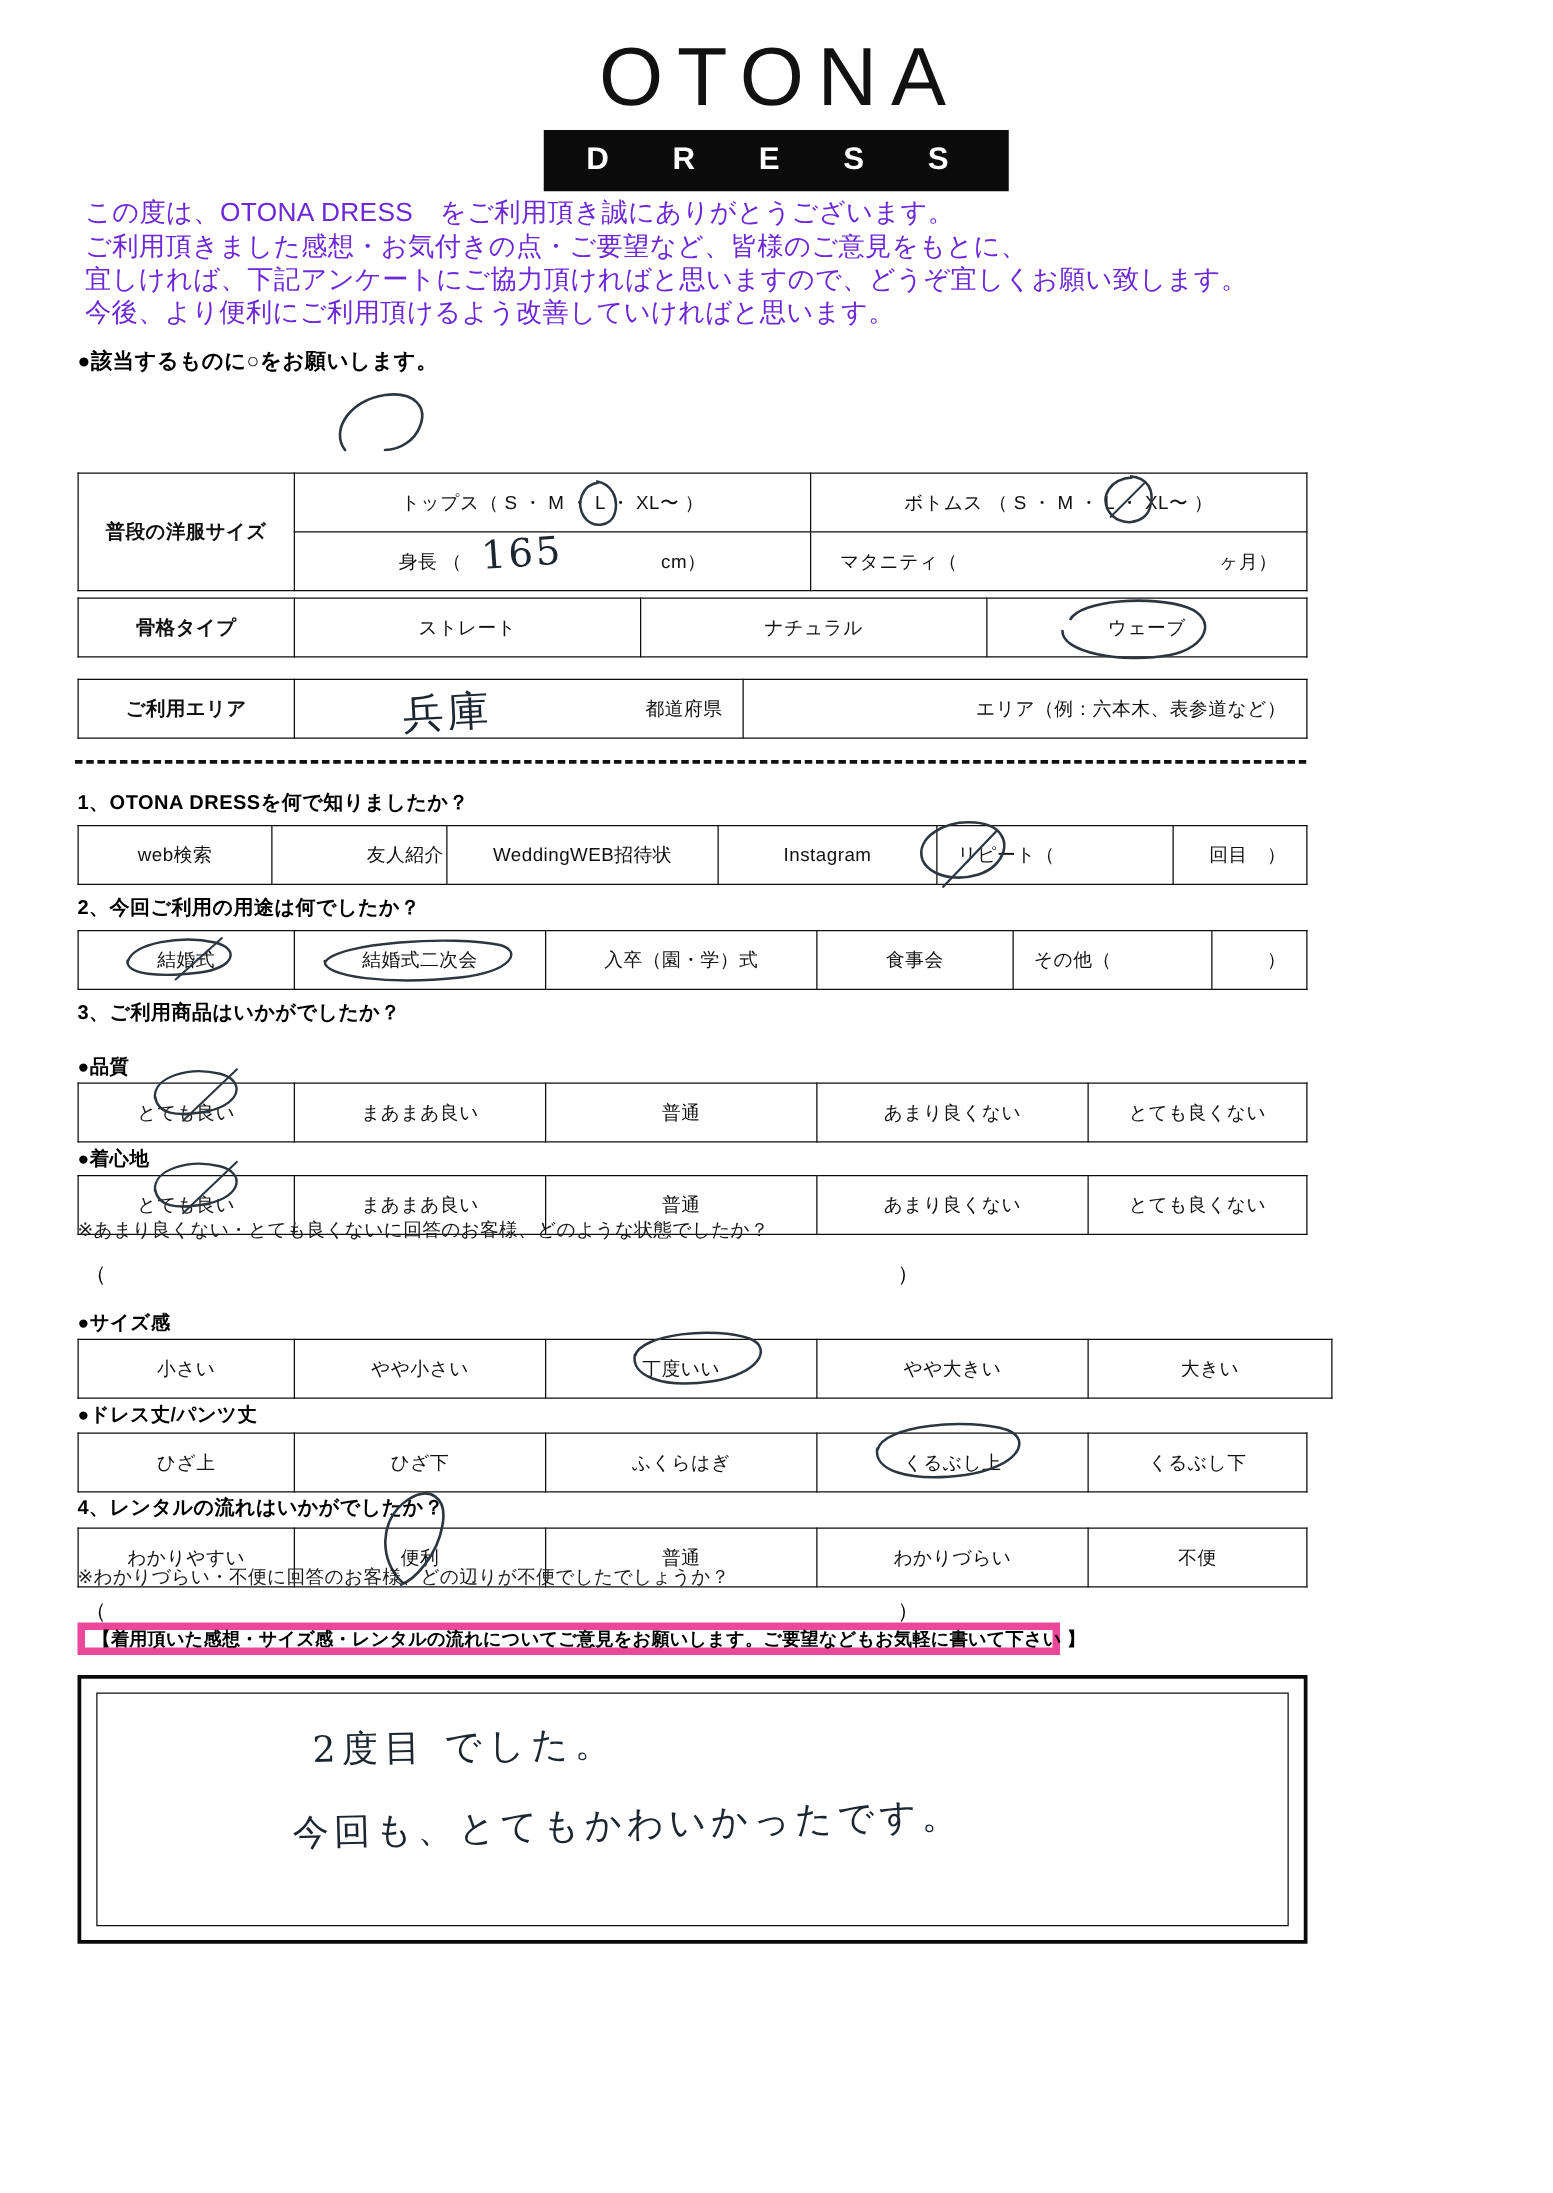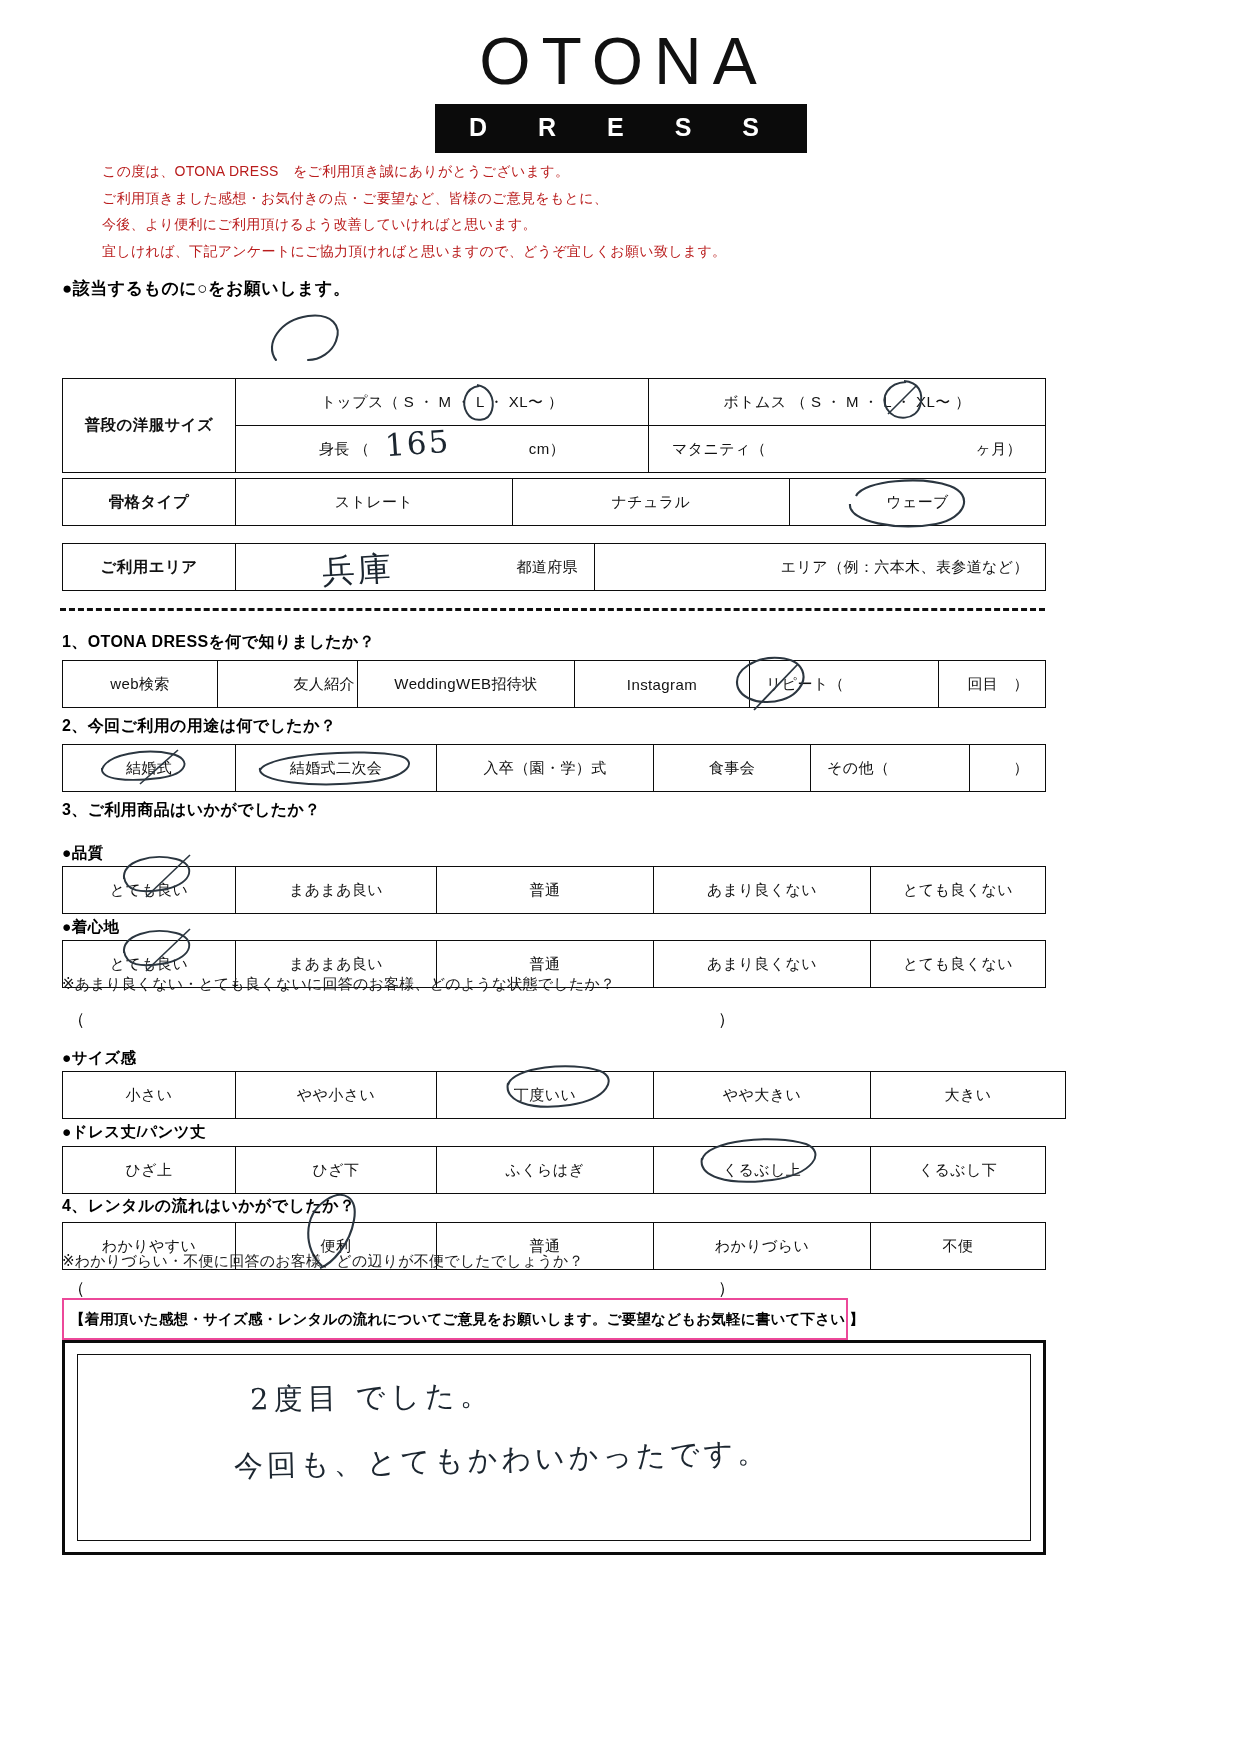--- a/index.html
+++ b/index.html
@@ -21,21 +21,21 @@
     color:#111; line-height:1.0; padding-left:5px;
   }
   .logo-bar {
     display:inline-block; background:#0b0b0b; color:#fff;
     margin-top:10px; padding:9px 26px 11px 34px;
     font-size:25px; letter-spacing:22px; font-weight:700;
   }
 
   
   .intro { position:absolute; left:68px; top:158px; width:980px; }
-  .intro div { font-size:14px; line-height:26.5px; letter-spacing:.3px; color:#b91c1c;margin-left:34px; }
+  .intro div { font-size:21px; line-height:26.5px; letter-spacing:.3px; color:#6d28d9; }
 
   .lead { position:absolute; left:62px; top:277px; font-size:17px; font-weight:bold; letter-spacing:.5px; }
 
   
   .tbl { position:absolute; border-collapse:collapse; table-layout:fixed; }
   .tbl td {
     border:1.6px solid #0c0c0c;
     text-align:center; vertical-align:middle;
     font-size:15px; color:#111; letter-spacing:.4px;
     height:42px; padding:2px 2px;
@@ -47,22 +47,22 @@
   .qlabel { position:absolute; font-size:16px; font-weight:bold; letter-spacing:.4px; }
   .note   { position:absolute; font-size:15px; letter-spacing:.2px; color:#1a1a1a; }
   .paren  { position:absolute; font-size:17px; }
   .subhd  { position:absolute; font-size:15.5px; font-weight:bold; letter-spacing:.4px; }
 
   .dashed { position:absolute; left:60px; top:608px; width:985px;
             border-top:3px dashed #111; }
 
   
   .cmt-head {
-    position:absolute; left:62px; top:1298px; width:786px; height:42px;
-    border:2px solid #ec4899; box-sizing:border-box;
+    position:absolute; left:62px; top:1298px; width:786px; height:26px;
+    border:6px solid #ec4899; box-sizing:border-box;
     font-size:14.5px; font-weight:bold; letter-spacing:.2px;
     display:flex; align-items:center; padding-left:6px; white-space:nowrap;
   }
   .cmt-box {
     position:absolute; left:62px; top:1340px; width:984px; height:215px;
     border:3.5px solid #0b0b0b; box-sizing:border-box;
   }
   .cmt-inner {
     position:absolute; left:77px; top:1354px; width:954px; height:187px;
     border:1.4px solid #111; box-sizing:border-box;
@@ -85,22 +85,22 @@
 <div class="page">
 
   <div class="logo-wrap">
     <div class="logo-otona">OTONA</div>
     <div class="logo-bar">D R E S S</div>
   </div>
 
   <div class="intro">
     <div>この度は、OTONA DRESS　をご利用頂き誠にありがとうございます。</div>
     <div>ご利用頂きました感想・お気付きの点・ご要望など、皆様のご意見をもとに、</div>
+    <div>宜しければ、下記アンケートにご協力頂ければと思いますので、どうぞ宜しくお願い致します。</div>
     <div>今後、より便利にご利用頂けるよう改善していければと思います。</div>
-    <div>宜しければ、下記アンケートにご協力頂ければと思いますので、どうぞ宜しくお願い致します。</div>
   </div>
 
   <div class="lead">●該当するものに○をお願いします。</div>
 
   <div class="ink" style="left:236px; top:308px;">
     <svg width="130" height="56" viewBox="0 0 130 56">
       <path d="M40 52 C28 36, 44 12, 72 8 C96 5, 106 18, 100 33 C96 44, 84 52, 72 52" stroke-width="2.1" stroke-linecap="round"></path>
     </svg>
   </div>
 

